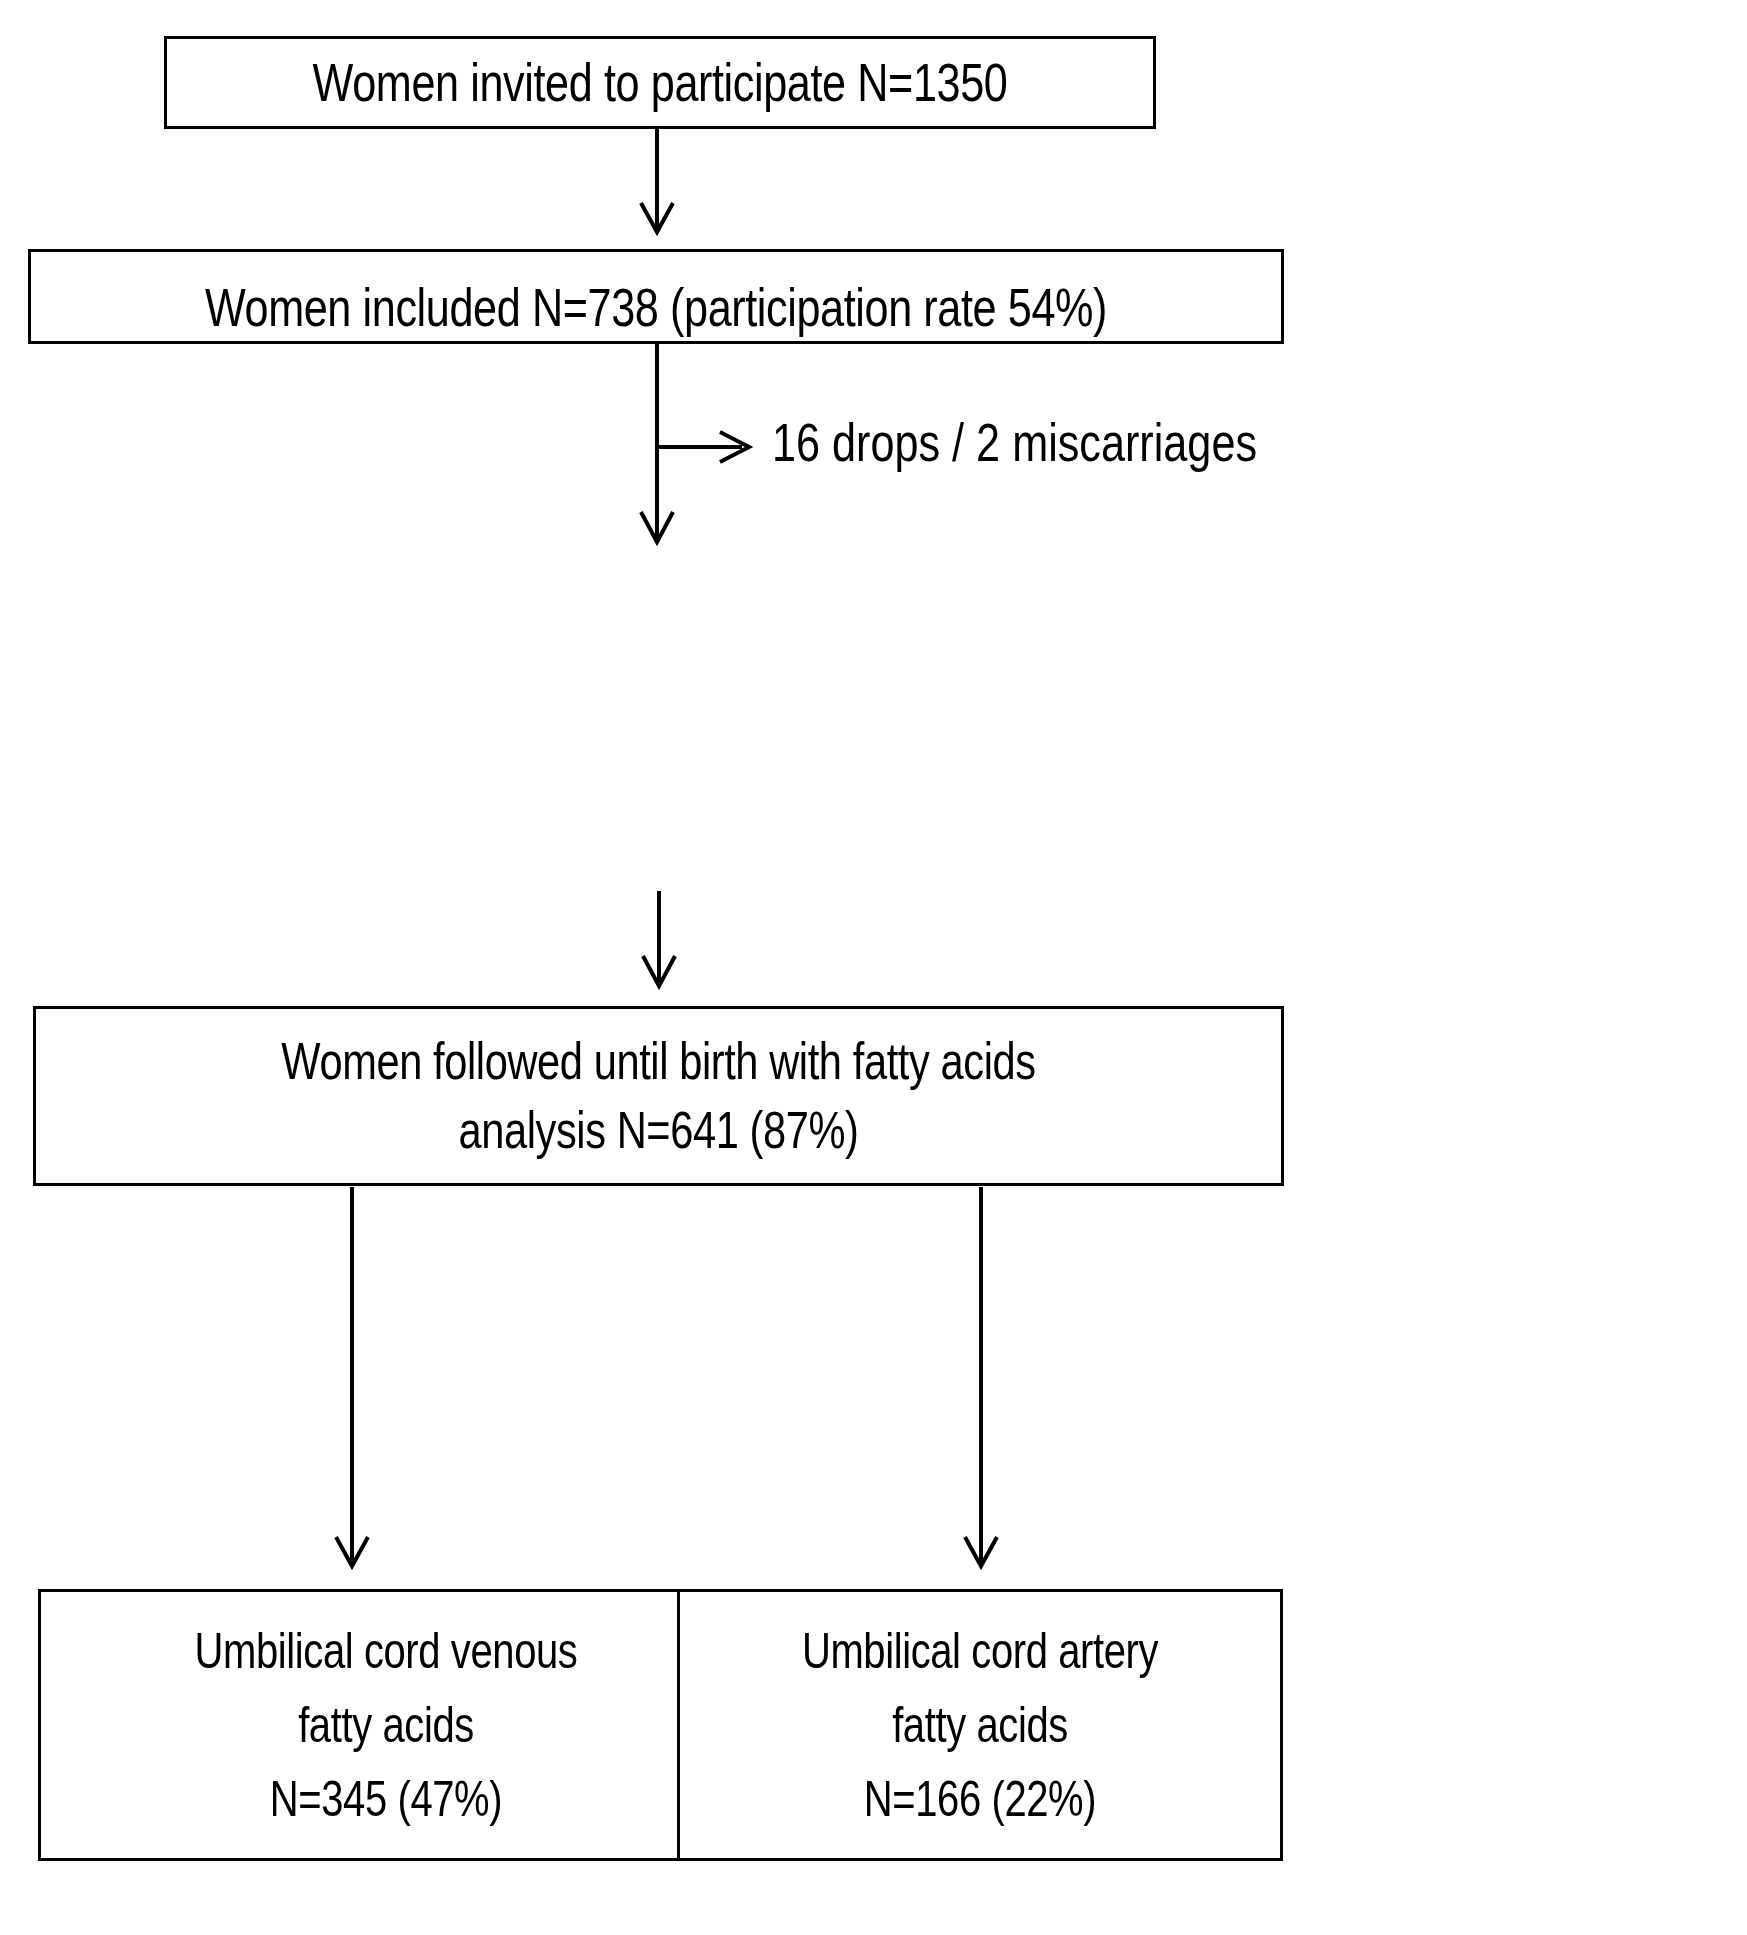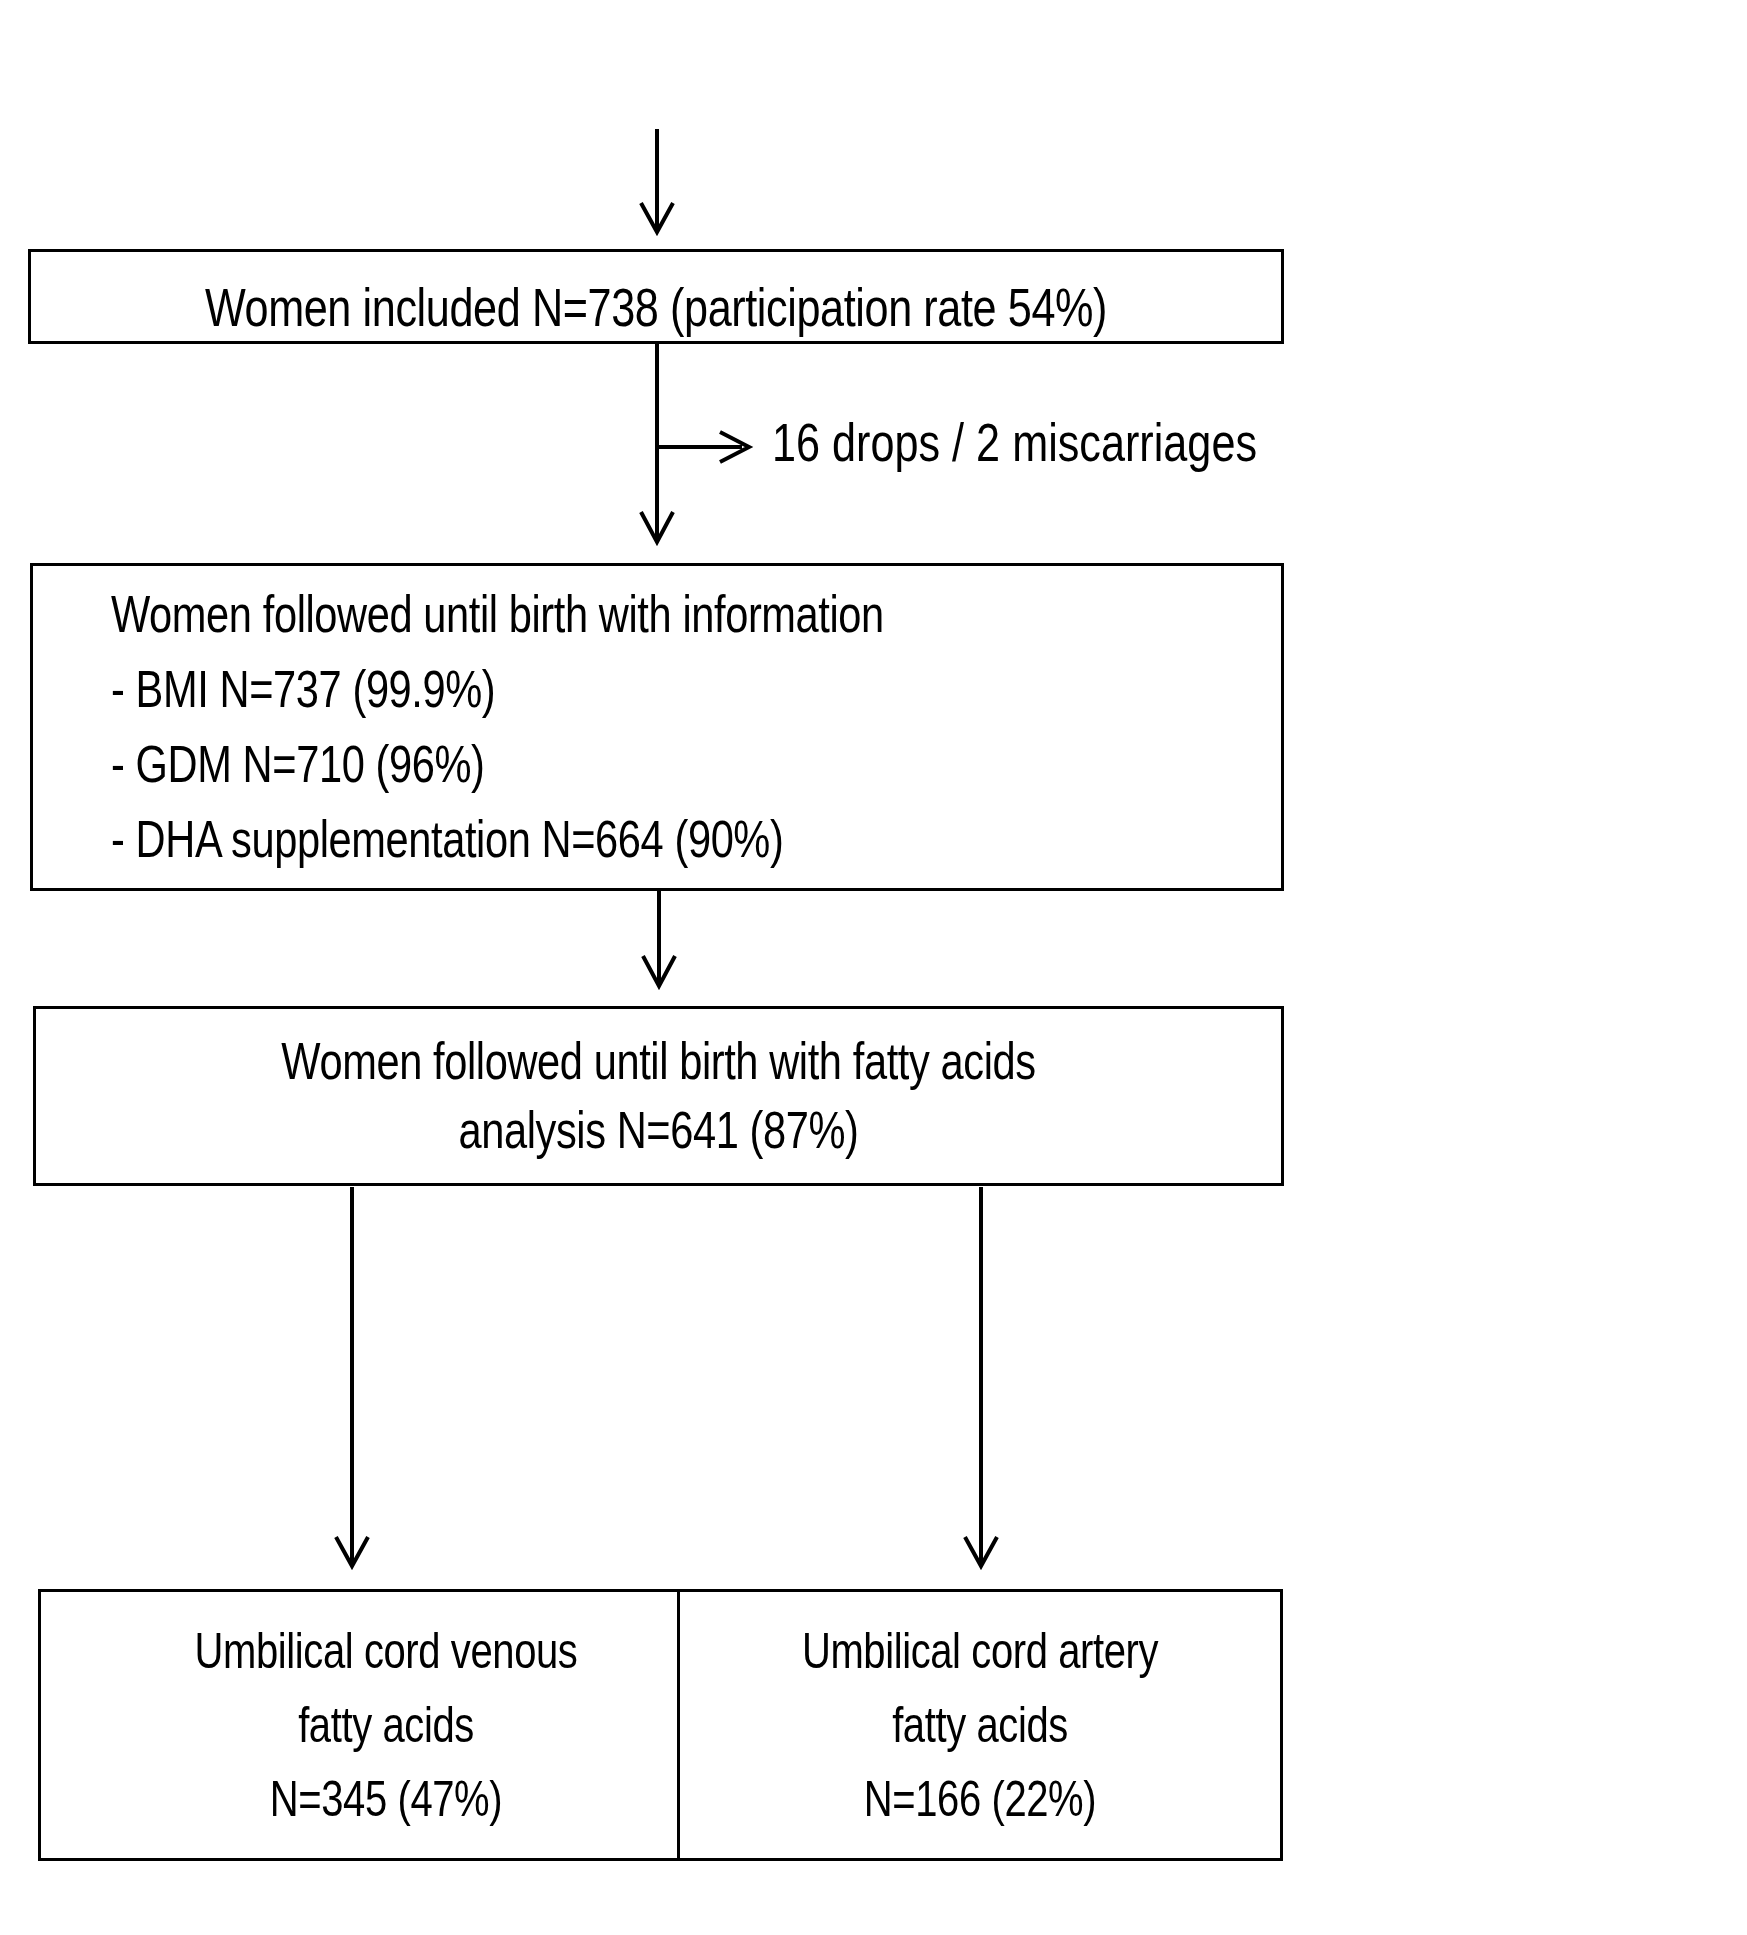--- a/index.html
+++ b/index.html
@@ -108,33 +108,30 @@
       <line x1="352" y1="1187" x2="352" y2="1562" stroke="#000" stroke-width="4"></line>
       <polyline points="336,1537 352,1566 368,1537" fill="none" stroke="#000" stroke-width="4"></polyline>
     </g>
 
     <g>
       <line x1="981" y1="1187" x2="981" y2="1562" stroke="#000" stroke-width="4"></line>
       <polyline points="965,1537 981,1566 997,1537" fill="none" stroke="#000" stroke-width="4"></polyline>
     </g>
   </svg>
 
+  <div class="box center" id="box-invited">
+    <div class="line">Women invited to participate N=1350</div>
+  </div>
 
   <div class="box center" id="box-included">
     <div class="line">Women included N=738 (participation rate 54%)</div>
   </div>
 
   <div id="drops-label">16 drops / 2 miscarriages</div>
 
-  <div class="box leftal" id="box-followed">
-    <div class="line">Women followed until birth with information</div>
-    <div class="line">- BMI N=737 (99.9%)</div>
-    <div class="line">- GDM N=710 (96%)</div>
-    <div class="line">- DHA supplementation N=664 (90%)</div>
-  </div>
 
   <div class="box center" id="box-fatty">
     <div class="line">Women followed until birth with fatty acids</div>
     <div class="line">analysis N=641 (87%)</div>
   </div>
 
   <div class="box center" id="box-venous">
     <div class="line">Umbilical cord venous</div>
     <div class="line">fatty acids</div>
     <div class="line">N=345 (47%)</div>

